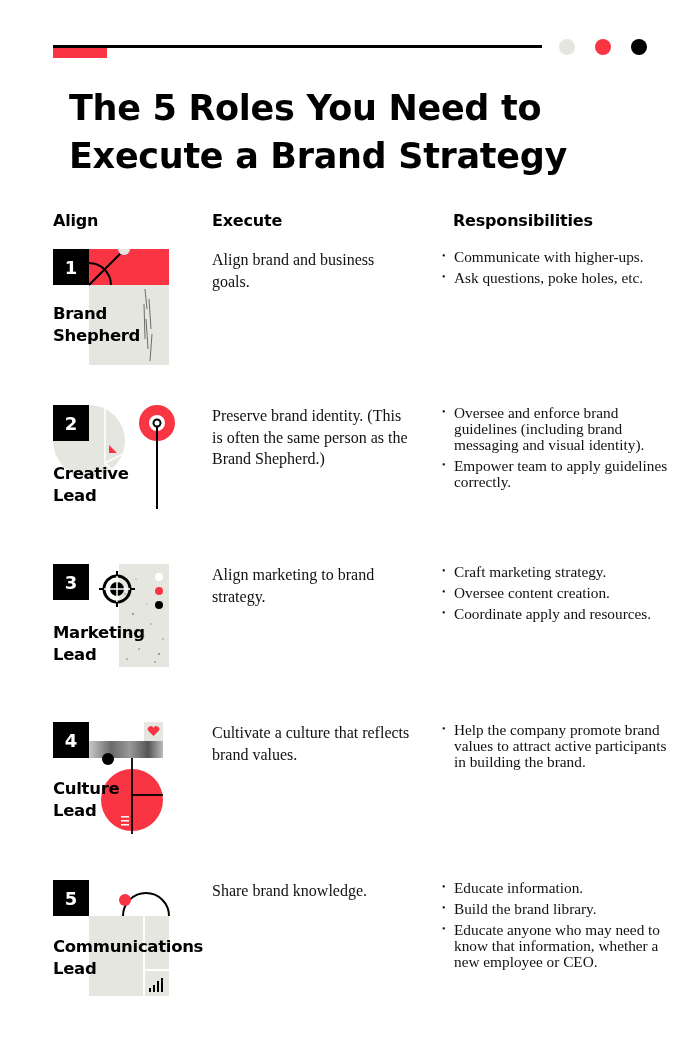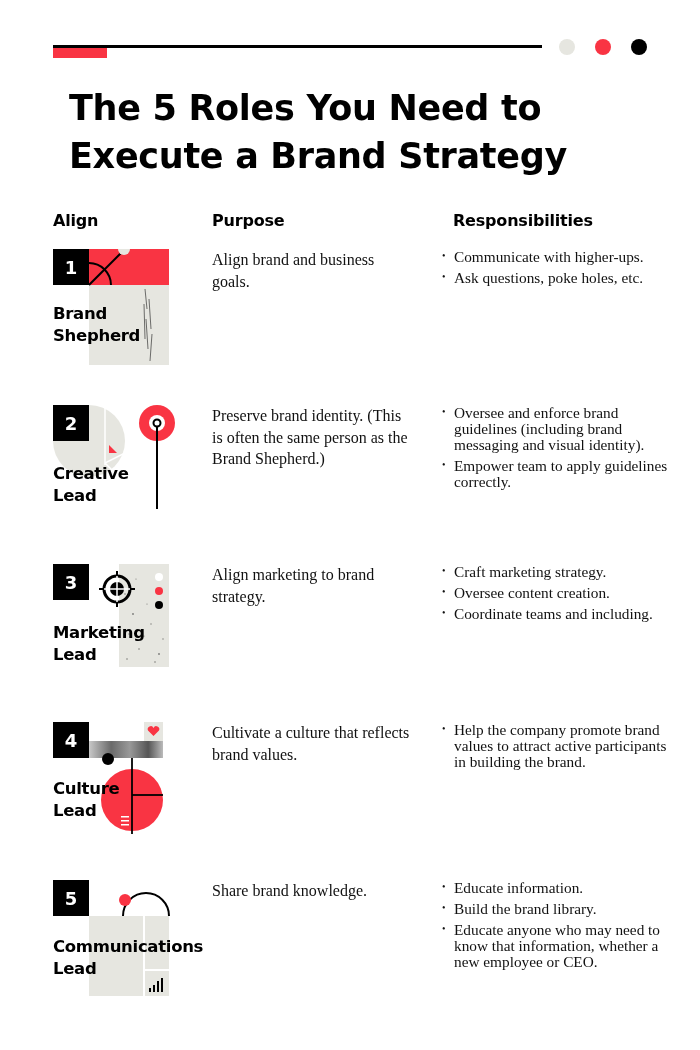--- a/index.html
+++ b/index.html
@@ -32,21 +32,21 @@
 <div class="dot" style="left:559px;background:#e6e6e0;"></div>
 <div class="dot" style="left:595px;background:#f93443;"></div>
 <div class="dot" style="left:631px;background:#000;"></div>
 
 <h1 class="title">
   <span>The 5 Roles You Need to</span><br>
   <span>Execute a Brand Strategy</span>
 </h1>
 
 <div class="col-head" style="left:53px;">Align</div>
-<div class="col-head" style="left:212px;">Purpose</div>
+<div class="col-head" style="left:212px;">Execute</div>
 <div class="col-head" style="left:453px;">Responsibilities</div>
 
 <section class="row" style="top:249px;">
   <div class="num-box">1</div>
   <svg class="art" width="82" height="118" viewBox="0 0 82 118">
     <rect x="0" y="0" width="80" height="36" fill="#f93443"></rect>
     <rect x="0" y="36" width="80" height="80" fill="#e6e6e0"></rect>
     <path d="M56 40 L58 60 M60 50 L62 80 M57 70 L59 100 M63 85 L61 112 M55 55 L56 90" stroke="#222" stroke-width="0.9" fill="none" opacity="0.7"></path>
     <path d="M0 14 A22 22 0 0 1 22 36" stroke="#000" stroke-width="2" fill="none"></path>
     <line x1="0" y1="36" x2="35" y2="1" stroke="#000" stroke-width="2"></line>
@@ -115,21 +115,21 @@
     <circle cx="70" cy="27" r="4" fill="#f93443"></circle>
     <circle cx="70" cy="41" r="4" fill="#000"></circle>
   </svg>
   <div class="role-name" style="top:58px;">
     <span>Marketing</span><br><span>Lead</span>
   </div>
   <p class="purpose">Align marketing to brand strategy.</p>
   <ul class="resp">
     <li>Craft marketing strategy.</li>
     <li>Oversee content creation.</li>
-    <li>Coordinate teams and including.</li>
+    <li>Coordinate apply and resources.</li>
   </ul>
 </section>
 
 <section class="row" style="top:722px;">
   <div class="num-box">4</div>
   <svg class="art" width="80" height="112" viewBox="0 0 80 112">
     <defs>
       <linearGradient id="marble" x1="0" y1="0" x2="1" y2="0">
         <stop offset="0" stop-color="#c8c8c8"></stop>
           <stop offset="0.3" stop-color="#6a6a6a"></stop>

